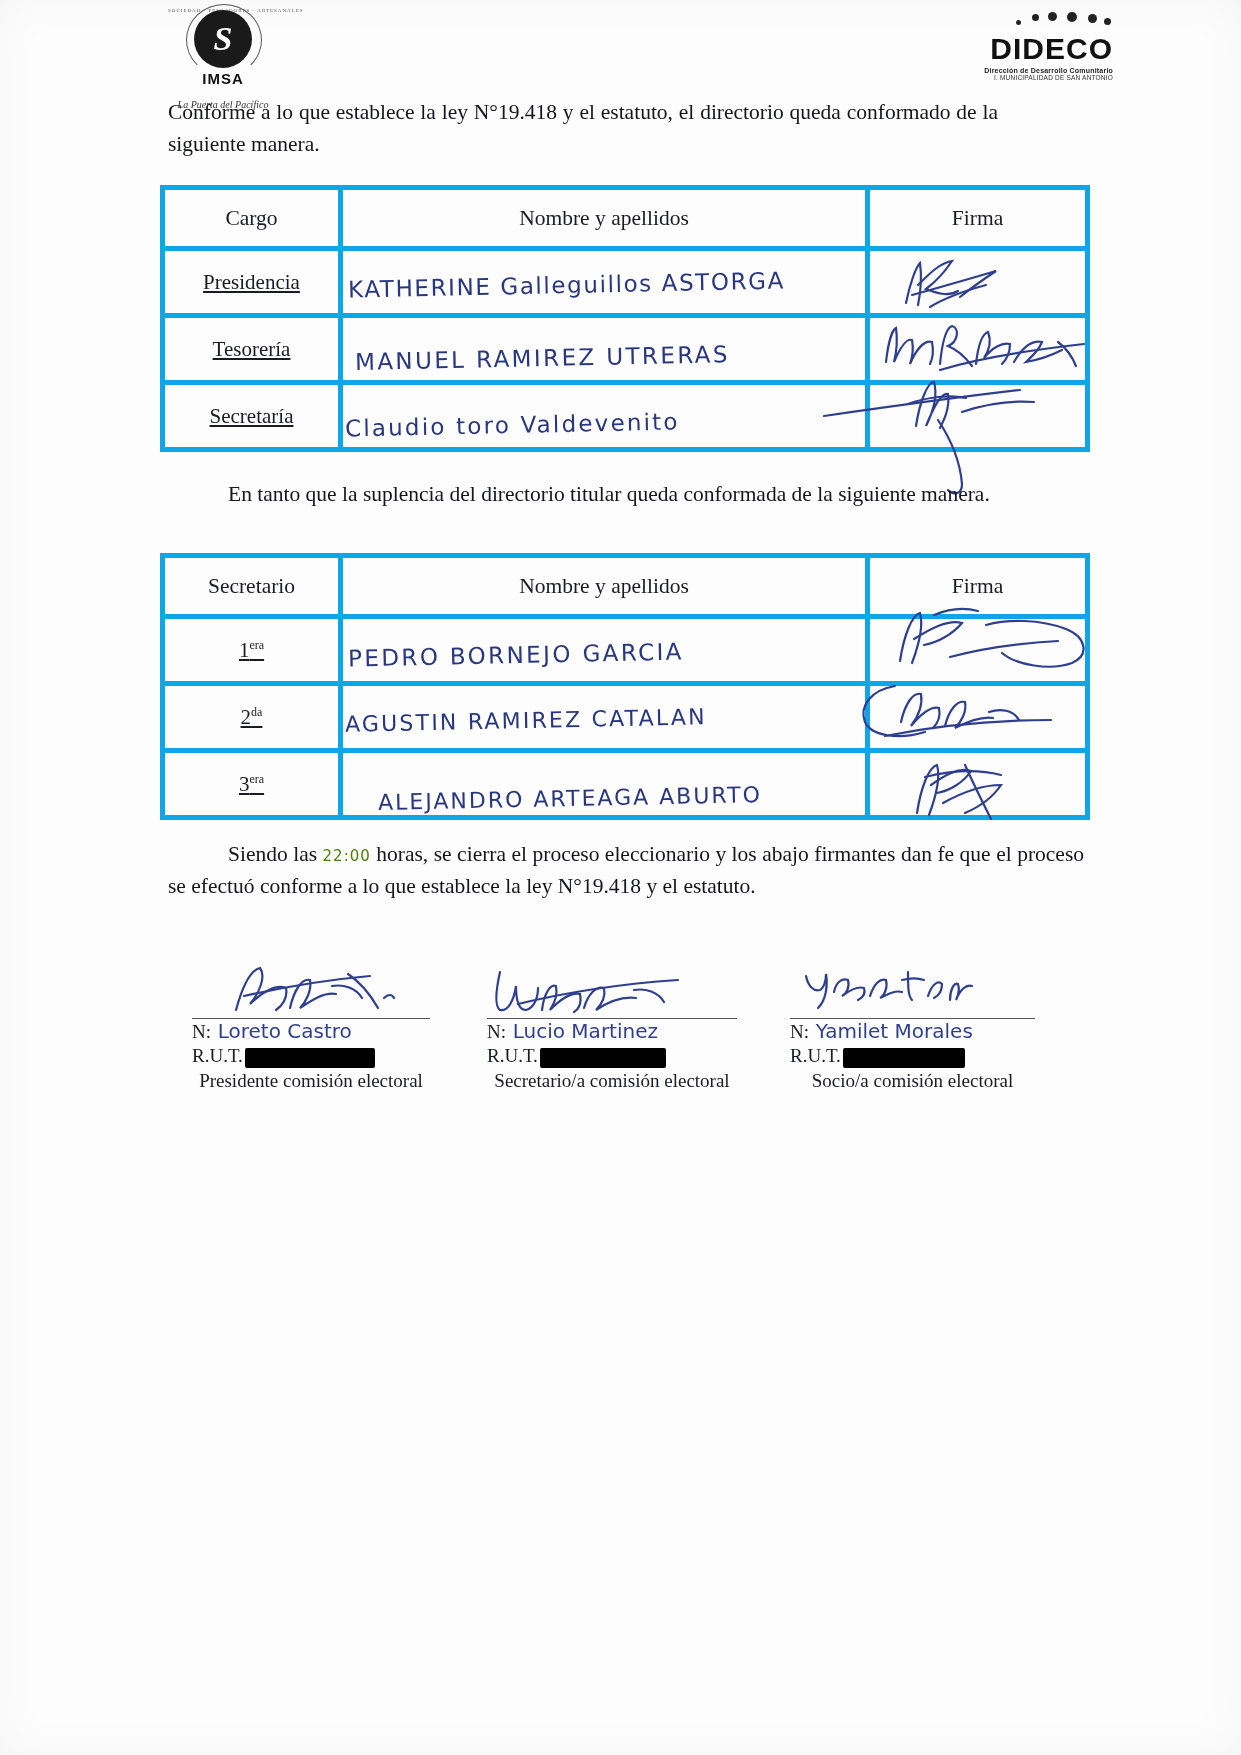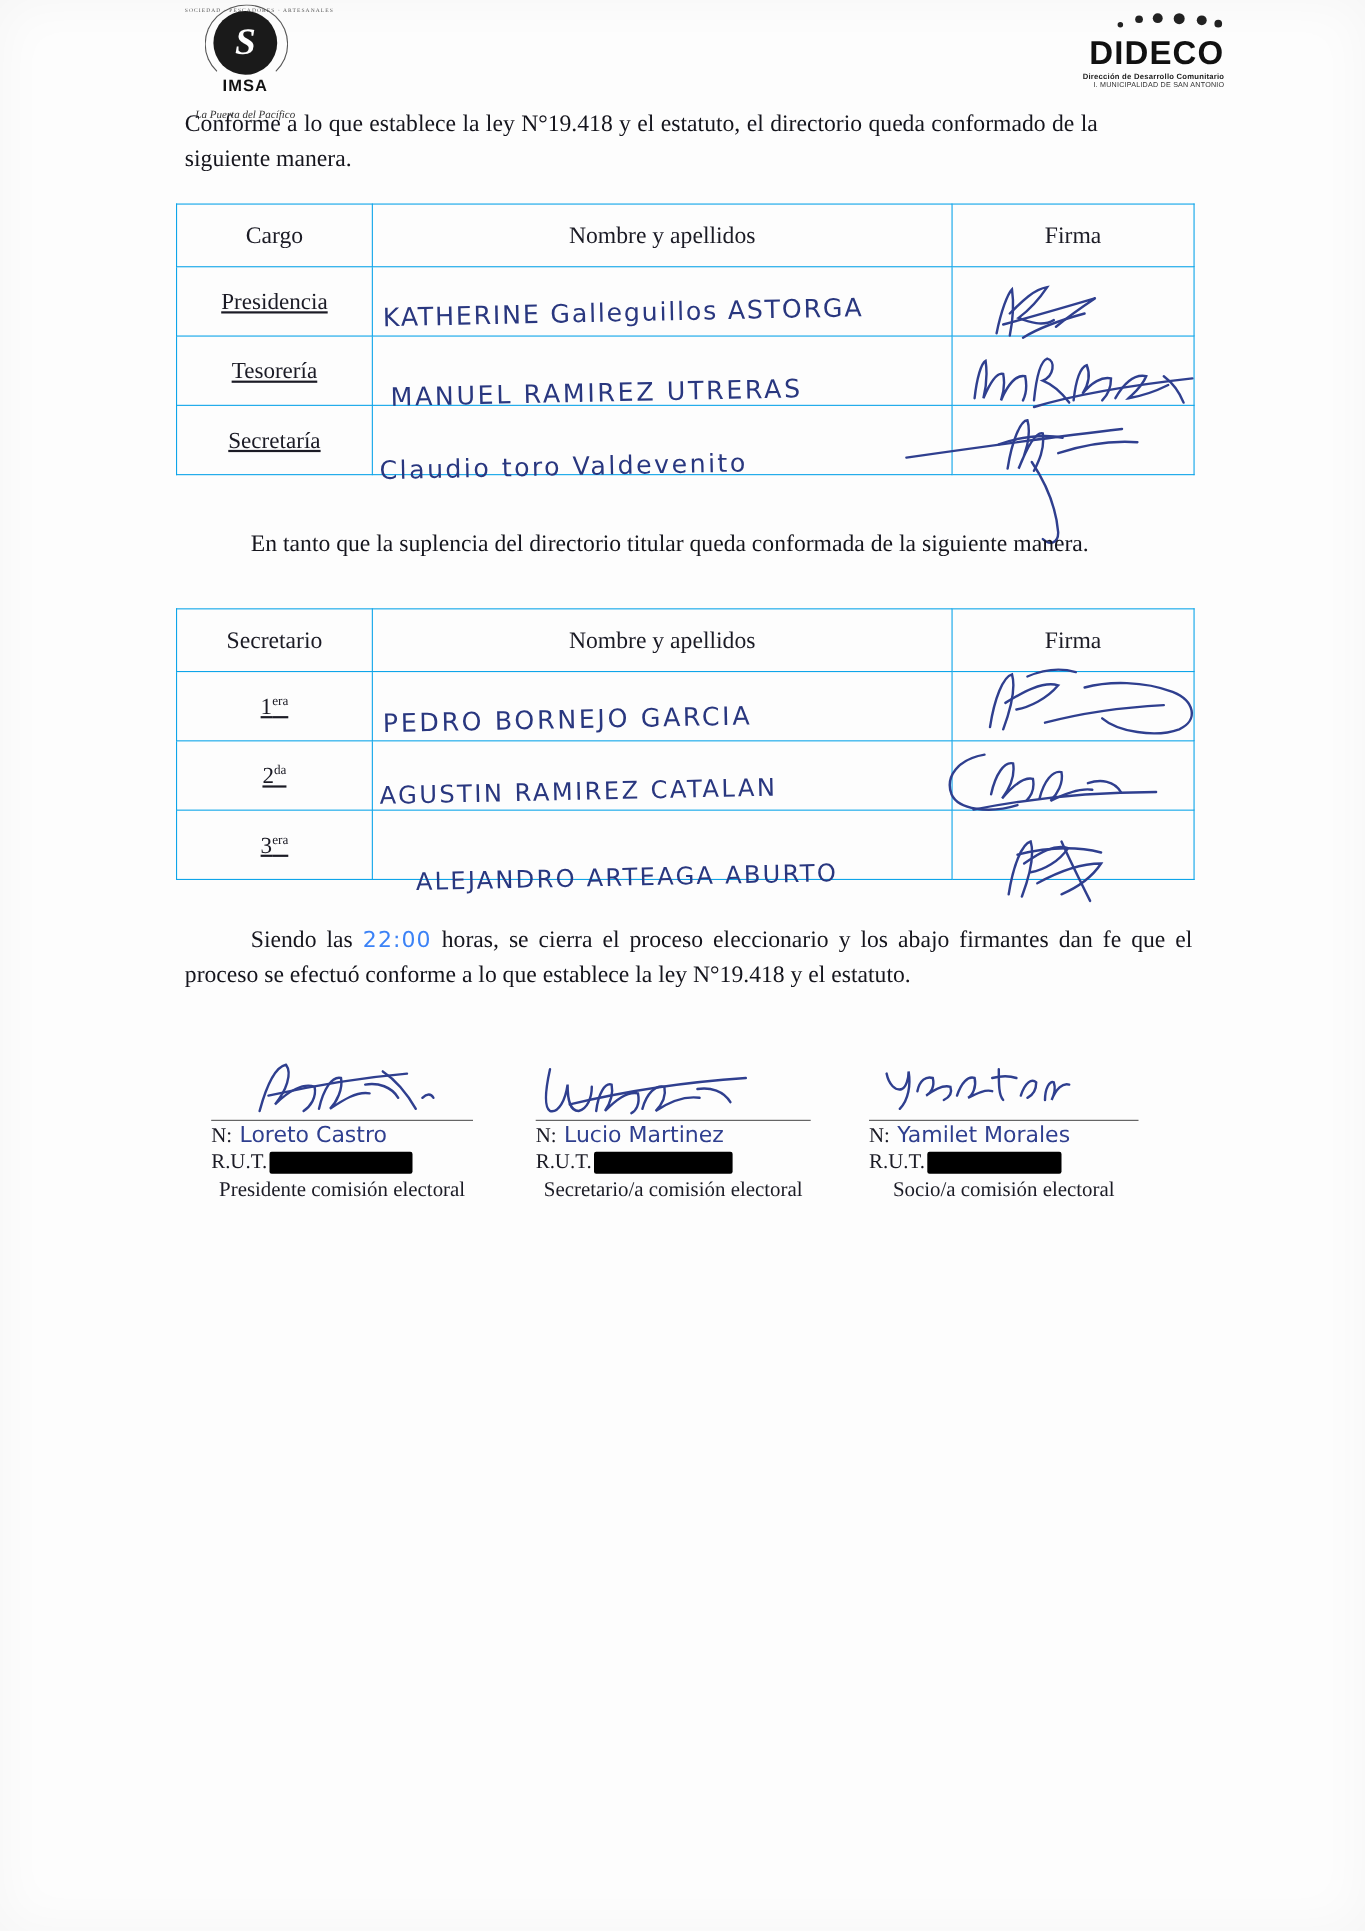--- a/index.html
+++ b/index.html
@@ -140,21 +140,21 @@
     text-align: justify;
   }
 
   
   table.doc {
     position: absolute;
     border-collapse: collapse;
     table-layout: fixed;
   }
   table.doc td, table.doc th {
-    border: 1px solid #0ea5e9;
+    border: 5px solid #0ea5e9;
     font-weight: normal;
     font-size: 21px;
     text-align: center;
     vertical-align: middle;
     padding: 0;
     background: transparent;
   }
   table.doc th {
     font-size: 21.5px;
     height: 56px;
@@ -394,21 +394,21 @@
       <path d="M12 58 C16 32, 24 12, 32 10 C36 24, 30 44, 24 60"></path>
       <path d="M26 30 C40 20, 54 12, 66 16 C58 28, 44 36, 32 38"></path>
       <path d="M38 48 C56 38, 76 30, 96 30 C88 42, 74 52, 60 58"></path>
       <path d="M20 22 C44 16, 72 14, 96 20"></path>
       <path d="M60 10 C68 28, 78 48, 86 64"></path>
     </svg>
   </div>
 
   <div class="para" style="left:168px; top:838px; width:916px; text-indent:60px;">
     <span>Siendo las</span>
-    <span style="font-family:'DejaVu Sans',sans-serif; color:#3b82f6; font-size:20px; letter-spacing:1px;">22:00</span>
+    <span style="font-family:'DejaVu Sans',sans-serif; color:#4d7c0f; font-size:15px; letter-spacing:1px;">22:00</span>
     <span>horas, se cierra el proceso eleccionario y los abajo firmantes dan fe que el proceso se efectuó conforme a lo que establece la ley N°19.418 y el estatuto.</span>
   </div>
 
   <div class="sigblock" style="left:192px; top:1018px; width:238px;">
     <div class="sig-line"></div>
     <div class="sig-row">
       <span>N:</span>
       <span class="hw-sign" style="position:relative; left:2px; top:0;margin-top:36px;">Loreto Castro</span>
     </div>
     <div class="sig-row">

